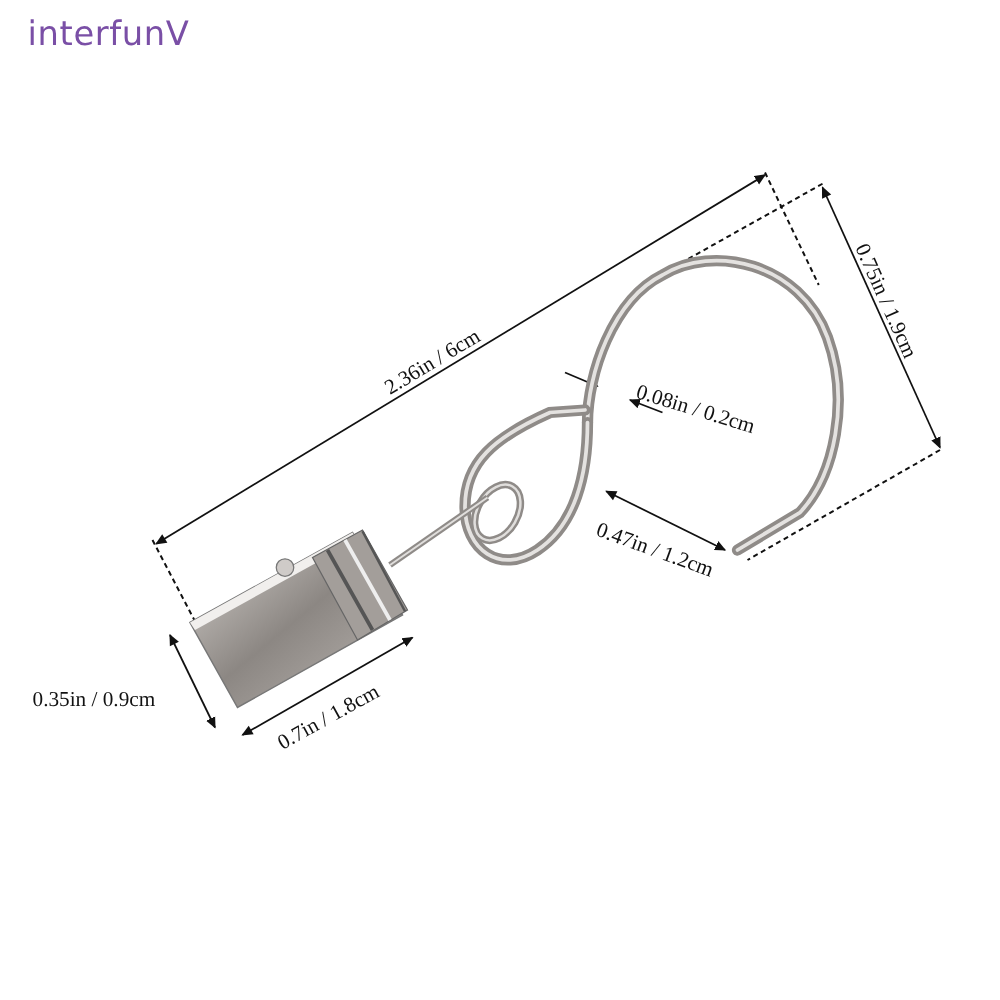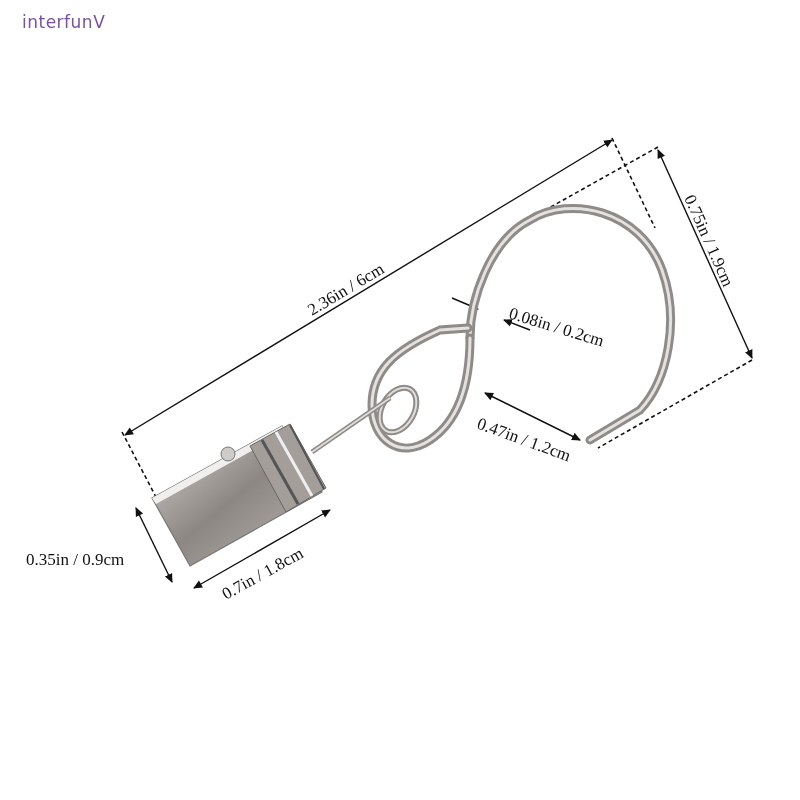--- a/index.html
+++ b/index.html
@@ -1,17 +1,17 @@
 <!DOCTYPE html>
 <html><head>
 <meta charset="utf-8">
 <style>
   html, body { margin: 0; padding: 0; background: #ffffff; }
   body { width: 800px; height: 800px; position: relative; overflow: hidden; font-family: "Liberation Serif", serif; }
-  .watermark { position: absolute; left: 22px; top: 12px; font-family: "DejaVu Sans", sans-serif; font-size: 17px; color: #7a4fa6; letter-spacing: 0.5px; }
+  .watermark { position: absolute; left: 22px; top: 12px; font-family: "DejaVu Sans", sans-serif; font-size: 27px; color: #7a4fa6; letter-spacing: 0.5px; }
   svg.stage { position: absolute; left: 0; top: 0; }
   .dim-label { font-family: "Liberation Serif", serif; font-size: 17px; fill: #111; }
 </style>
 </head>
 <body>
 
 <div class="watermark">interfunV</div>
 
 <svg class="stage" width="800" height="800" viewBox="0 0 800 800">
   <defs>

